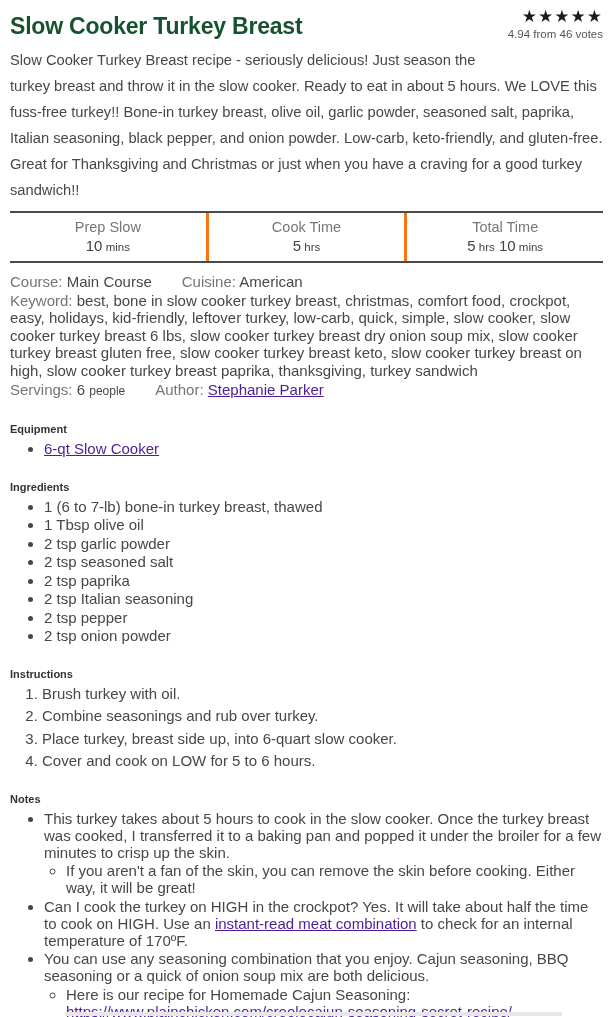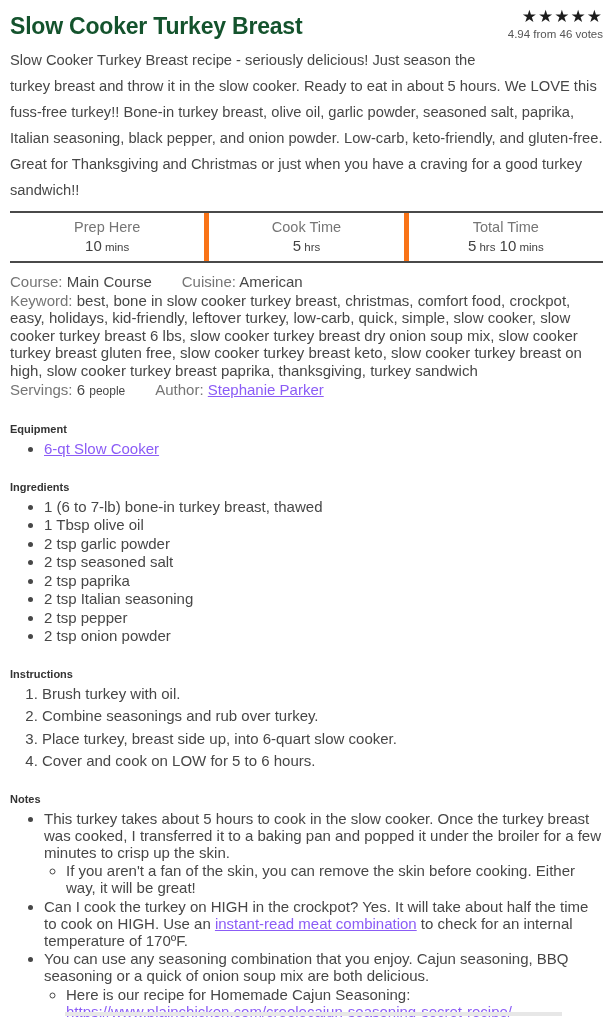--- a/index.html
+++ b/index.html
@@ -16,33 +16,33 @@
   
   .rating-block { float: right; text-align: right; margin: 8px 0 18px 14px; }
   .stars { font-size: 17px; color: #1c1c1c; letter-spacing: 1px; line-height: 1; }
   .votes { font-size: 11.5px; color: #555555; margin-top: 3px; }
   h1.title { font-size: 23px; color: #14532d; margin: 13px 0 7px 0; font-weight: bold; letter-spacing: -0.2px; }
   .description { font-size: 14.7px; line-height: 26px; color: #474747; }
 
   
   .times { display: flex; margin-top: 8px; border-top: 2px solid #4a4a4a; border-bottom: 2px solid #4a4a4a; text-align: center; clear: both; }
   .time-col { flex: 1; padding: 6px 0 7px 0; }
-  .time-col + .time-col { border-left: 5px solid #f97316; }
+  .time-col + .time-col { border-left: 3px solid #f97316; }
   .time-label { color: #757575; font-size: 14.5px; }
   .time-value { color: #424242; margin-top: 2px; font-size: 15px; }
   .time-unit { font-size: 11.5px; }
 
   
   .meta { margin-top: 10px; line-height: 17.6px; }
   .meta-row { margin: 1px 0; }
   .meta-label { color: #757575; }
   .pair + .pair { margin-left: 30px; }
   .small-unit { font-size: 12px; }
 
-  a.link, .link { color: #8b5cf6; text-decoration: underline; cursor: pointer; }
+  a.link, .link { color: #4c1d95; text-decoration: underline; cursor: pointer; }
 
   
   h2.section { font-size: 11px; color: #333333; margin: 23px 0 5px 0; font-weight: bold; }
   ul.bullets { margin: 3px 0 0 0; padding-left: 34px; list-style: disc; }
   ul.bullets li { line-height: 17.5px; margin: 0 0 1px 0; }
   ol.steps { margin: 3px 0 0 0; padding-left: 32px; }
   ol.steps li { line-height: 17.5px; margin: 0 0 5px 0; }
   ul.notes { margin: 3px 0 0 0; padding-left: 34px; list-style: disc; }
   ul.notes li { line-height: 17.2px; margin: 0 0 1px 0; }
   ul.notes ul { list-style: circle; padding-left: 22px; margin: 0; }
@@ -60,21 +60,21 @@
     <div class="stars" id="stars"><span>★</span><span>★</span><span>★</span><span>★</span><span>★</span></div>
     <div class="votes">4.94 from 46 votes</div>
   </div>
 
   <h1 class="title">Slow Cooker Turkey Breast</h1>
 
   <div class="description">Slow Cooker Turkey Breast recipe - seriously delicious! Just season the turkey breast and throw it in the slow cooker. Ready to eat in about 5 hours. We LOVE this fuss-free turkey!! Bone-in turkey breast, olive oil, garlic powder, seasoned salt, paprika, Italian seasoning, black pepper, and onion powder. Low-carb, keto-friendly, and gluten-free. Great for Thanksgiving and Christmas or just when you have a craving for a good turkey sandwich!!</div>
 
   <div class="times" id="times">
       <div class="time-col">
-        <div class="time-label">Prep Here</div>
+        <div class="time-label">Prep Slow</div>
         <div class="time-value"><span class="time-num">10</span><span class="time-unit"> mins</span></div>
       </div>
       <div class="time-col">
         <div class="time-label">Cook Time</div>
         <div class="time-value"><span class="time-num">5</span><span class="time-unit"> hrs</span></div>
       </div>
       <div class="time-col">
         <div class="time-label">Total Time</div>
         <div class="time-value"><span class="time-num">5</span><span class="time-unit"> hrs</span><span class="time-num"> 10</span><span class="time-unit"> mins</span></div>
       </div>

